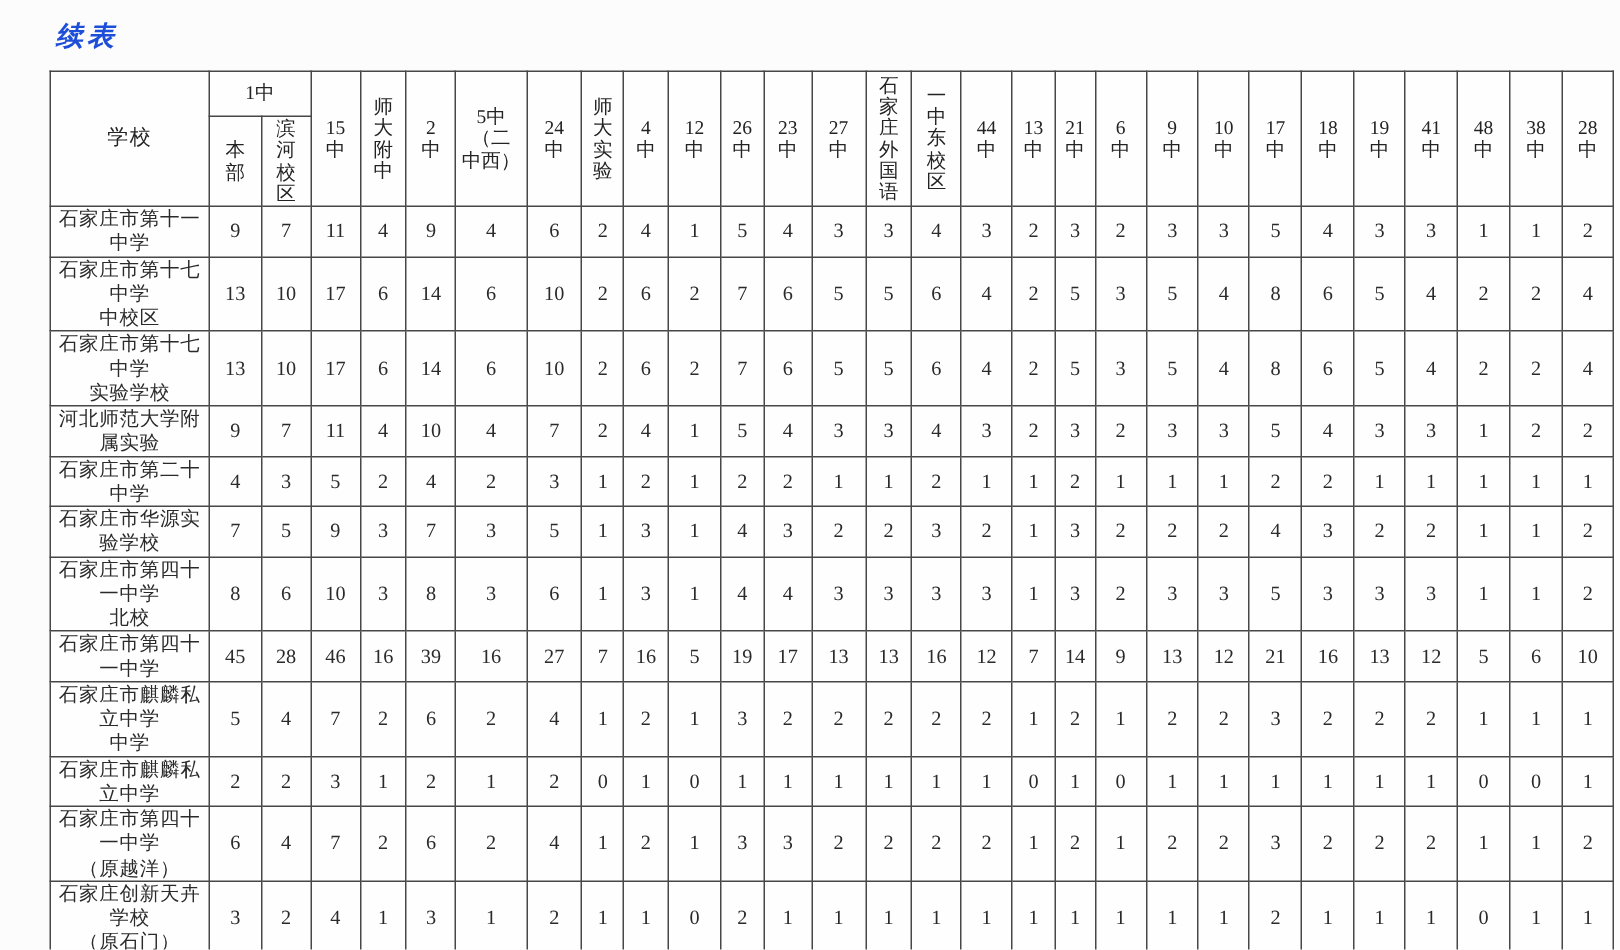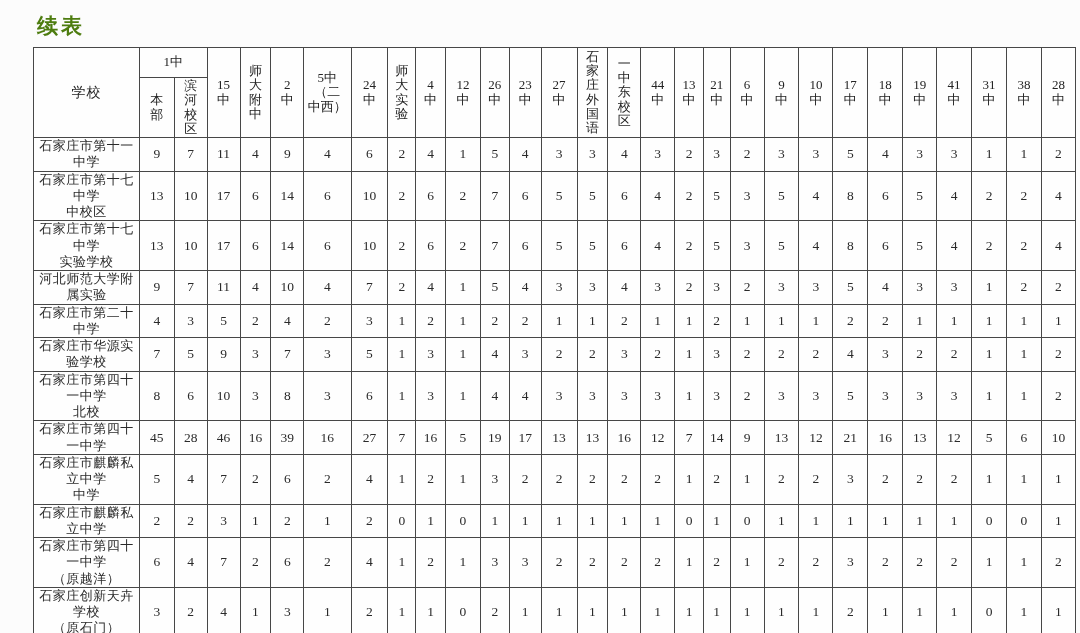--- a/index.html
+++ b/index.html
@@ -6,22 +6,23 @@
   body{
     width:1080px;height:633px;
     background:#fbfbfb;
     font-family:"Liberation Serif","DejaVu Serif",serif;
     color:#1f1f1f;
     overflow:hidden;
   }
   .page{position:relative;width:1080px;height:633px;background:#fcfcfc;}
   .title{
     position:absolute;left:37px;top:12px;
-    font-size:21px;font-weight:bold;letter-spacing:3px;
-    color:#4d7c0f;
+    font-size:18px;font-weight:bold;letter-spacing:3px;
+    color:#1d4ed8;
+    font-style:italic;
   }
   table.grid{
     position:absolute;left:33px;top:47px;
     width:1043px;
     border-collapse:collapse;
     table-layout:fixed;
     background:#fefefe;
   }
   .grid th,.grid td{
     border:1px solid #474747;
@@ -142,21 +143,21 @@
           <th rowspan="2">10
 中</th>
           <th rowspan="2">17
 中</th>
           <th rowspan="2">18
 中</th>
           <th rowspan="2">19
 中</th>
           <th rowspan="2">41
 中</th>
-          <th rowspan="2">31
+          <th rowspan="2">48
 中</th>
           <th rowspan="2">38
 中</th>
           <th rowspan="2">28
 中</th>
         </tr>
       <tr class="sub-row">
           <th>本
 部</th>
           <th>滨

